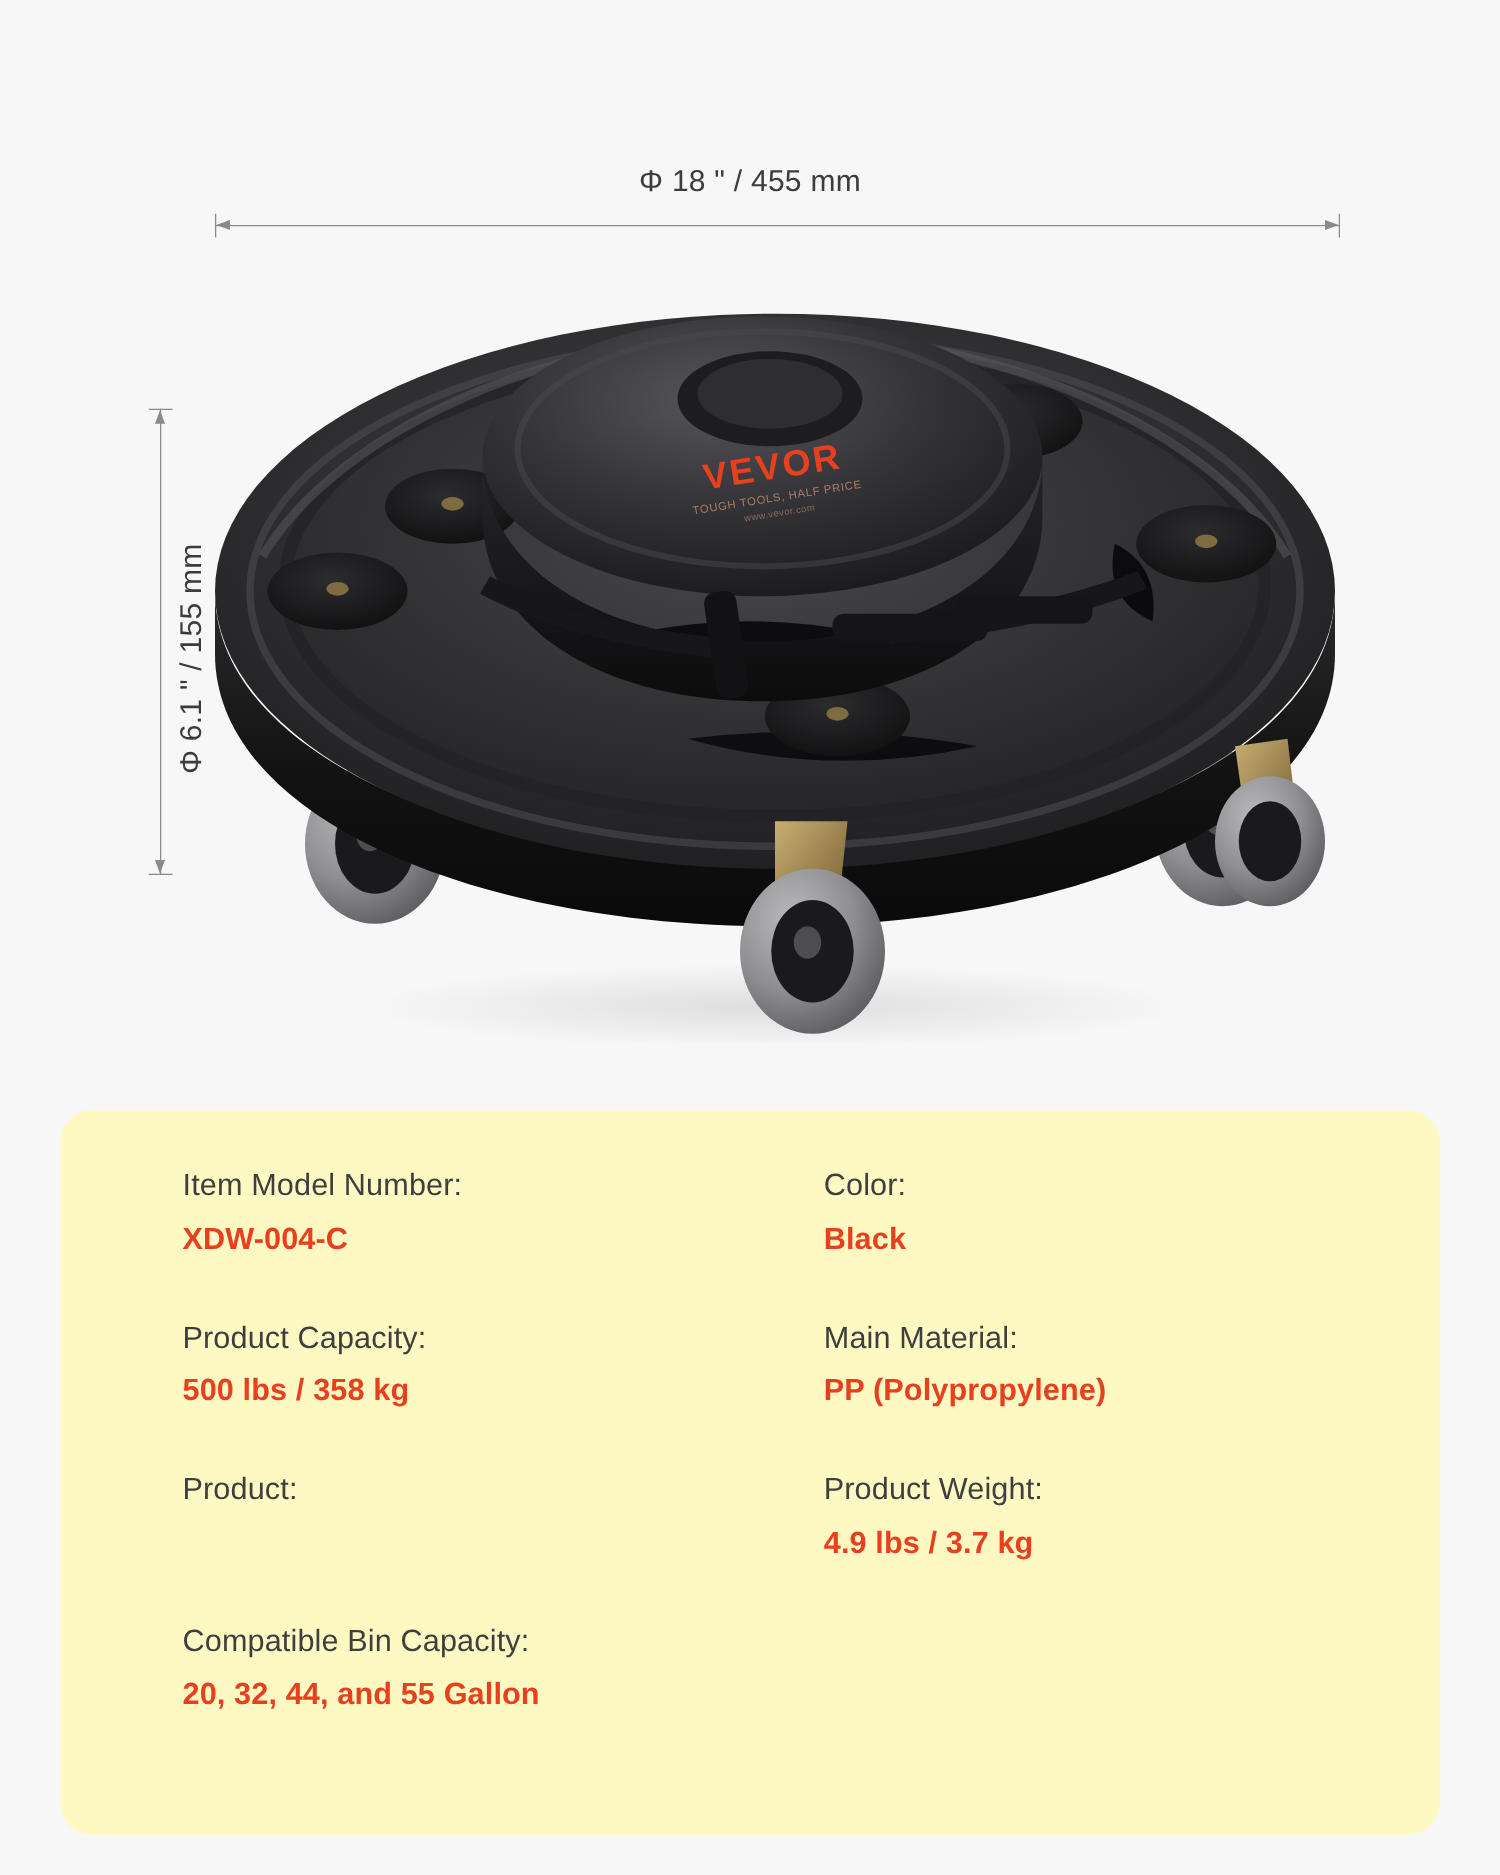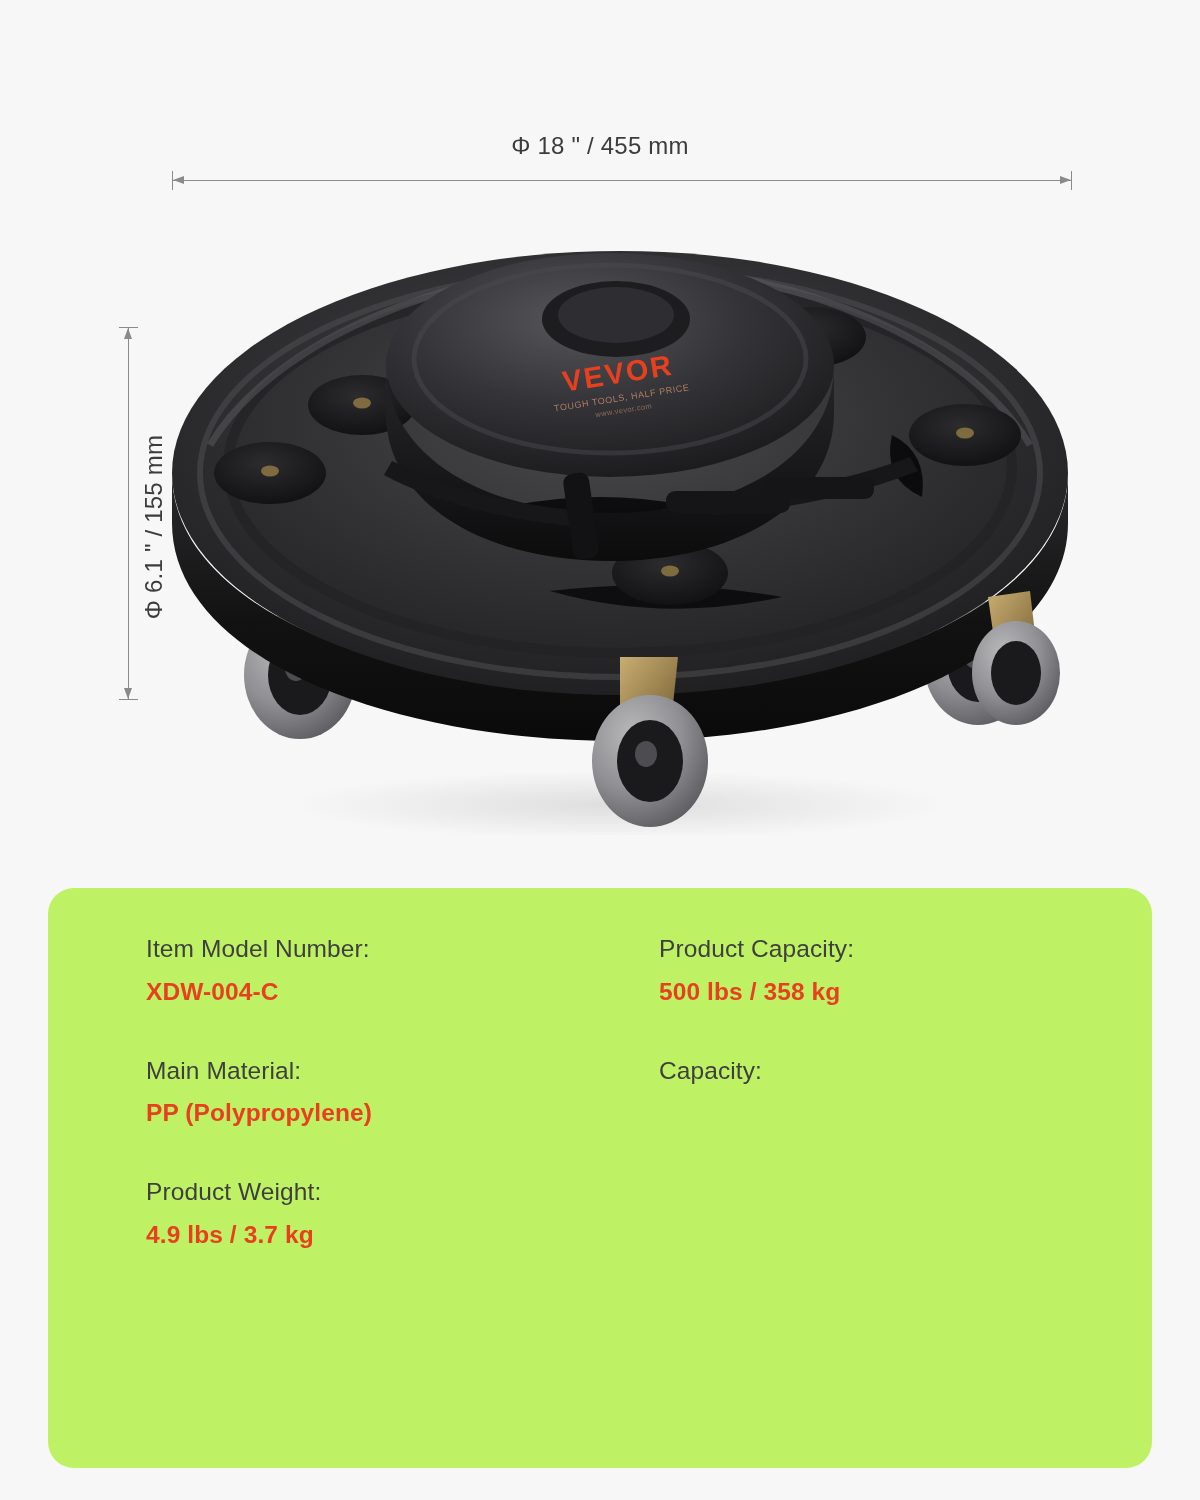--- a/index.html
+++ b/index.html
@@ -116,21 +116,21 @@
   }
   .product svg { display: block; }
 
   
   .spec-card {
     position: absolute;
     left: 48px;
     top: 888px;
     width: 1104px;
     height: 580px;
-    background: #bef264;
+    background: #fef9c3;
     border-radius: 26px;
   }
   .spec-grid {
     position: absolute;
     left: 48px;
     top: 44px;
     width: 1010px;
     display: grid;
     grid-template-columns: 1fr 1fr;
     row-gap: 44px;
@@ -303,36 +303,44 @@
 </div>
 
 <div class="spec-card">
   <div class="spec-grid">
 
     <div class="spec-cell">
       <div class="spec-label">Item Model Number:</div>
       <div class="spec-value">XDW-004-C</div>
     </div>
 
+    <div class="spec-cell">
+      <div class="spec-label">Color:</div>
+      <div class="spec-value">Black</div>
+    </div>
 
     <div class="spec-cell">
       <div class="spec-label">Product Capacity:</div>
       <div class="spec-value">500 lbs / 358 kg</div>
     </div>
 
     <div class="spec-cell">
       <div class="spec-label">Main Material:</div>
       <div class="spec-value">PP (Polypropylene)</div>
     </div>
 
     <div class="spec-cell">
-      <div class="spec-label">Capacity:</div>
+      <div class="spec-label">Product:</div>
     </div>
 
     <div class="spec-cell">
       <div class="spec-label">Product Weight:</div>
       <div class="spec-value">4.9 lbs / 3.7 kg</div>
     </div>
 
+    <div class="spec-cell">
+      <div class="spec-label">Compatible Bin Capacity:</div>
+      <div class="spec-value">20, 32, 44, and 55 Gallon</div>
+    </div>
 
 
   </div>
 </div>
 
 </body></html>

